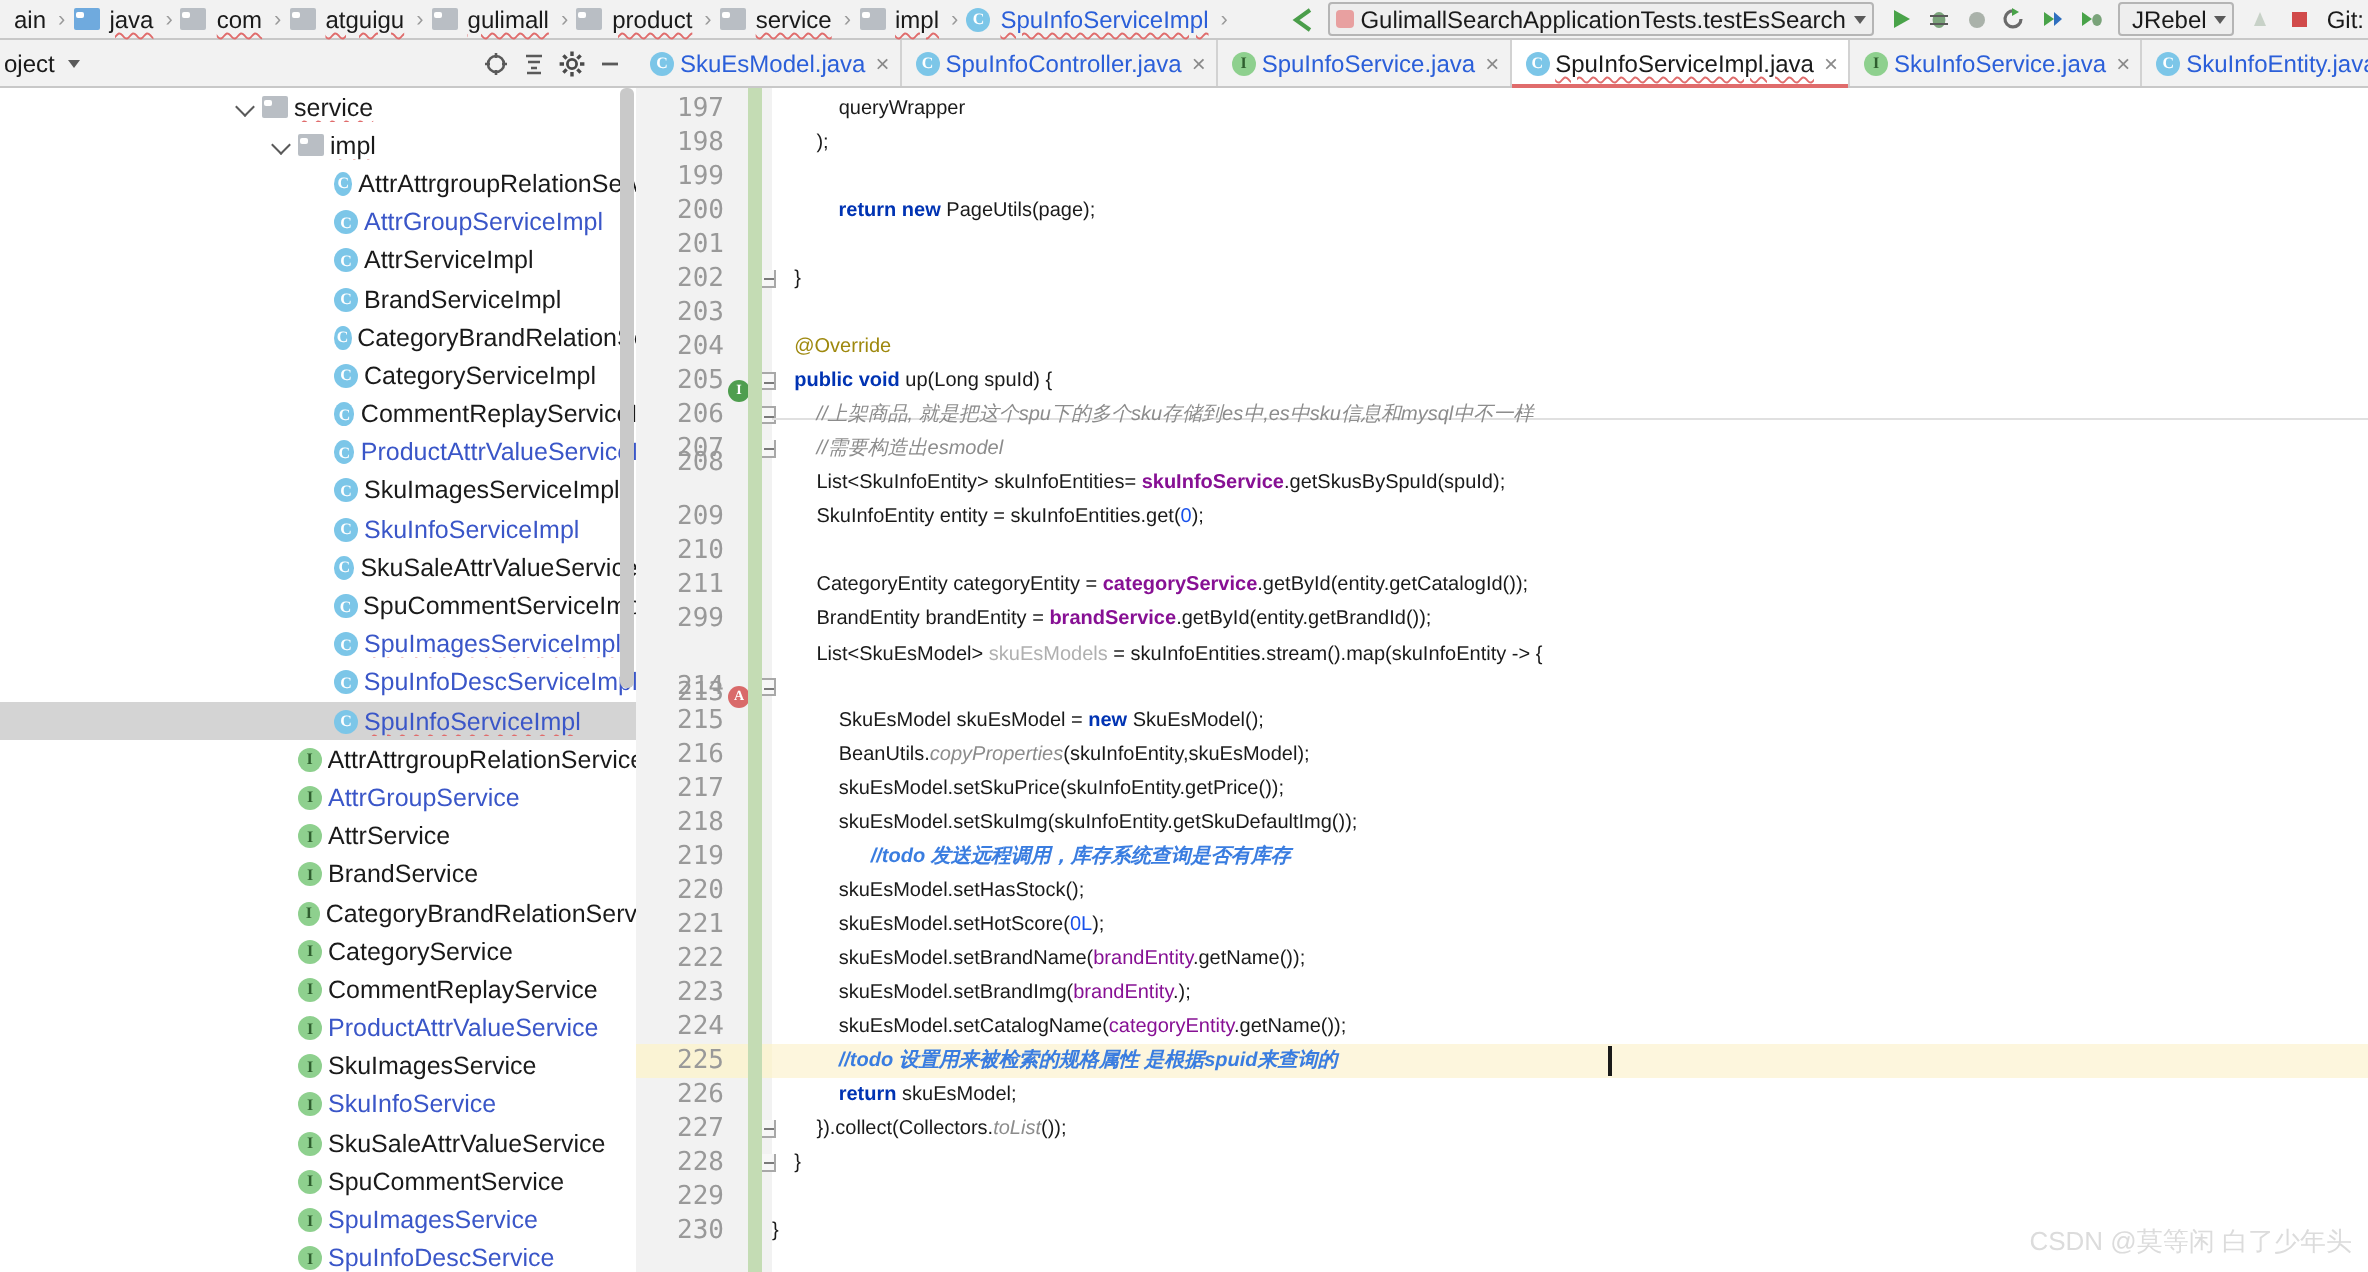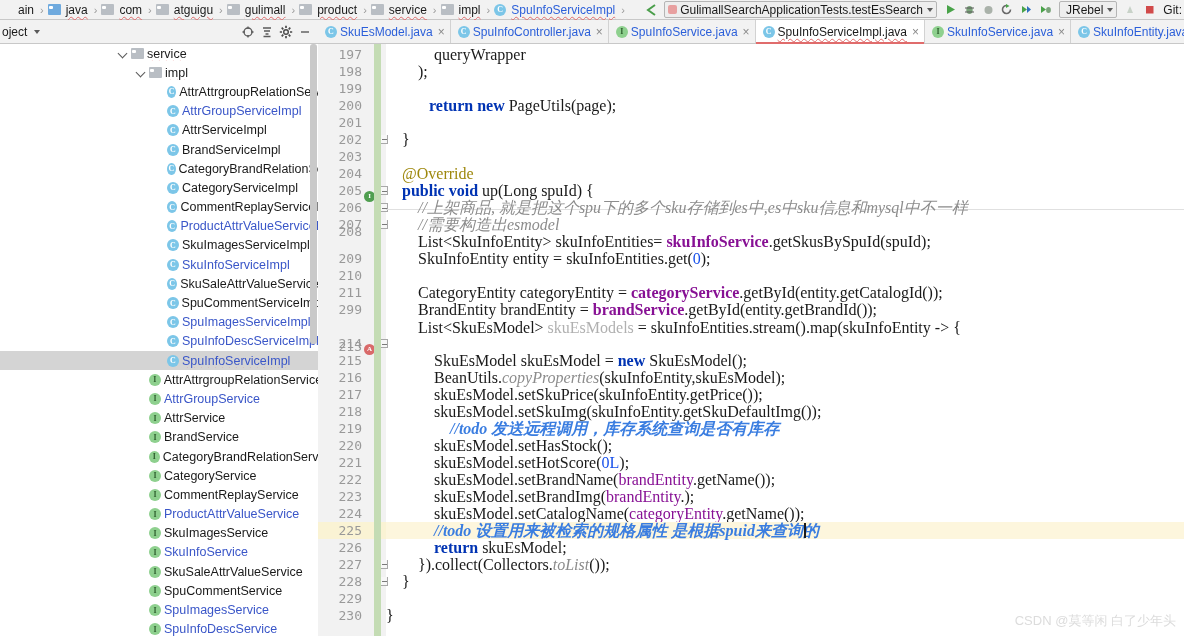--- a/index.html
+++ b/index.html
@@ -10,21 +10,21 @@
     overflow: hidden;
   }
   body { position: relative; }
 
   
   #topbar {
     position: absolute; left: 0; top: 0; width: 1184px; height: 20px;
     background: #f2f2f2; border-bottom: 1px solid #c8c8c8;
     display: flex; align-items: center;
   }
-  .crumbs { display: flex; align-items: center; height: 20px; padding-left: 16px; }
+  .crumbs { display: flex; align-items: center; height: 20px; padding-left: 5px; }
   .crumb { display: flex; align-items: center; font-size: 12px; color: #1a1a1a; height: 20px; }
   .crumb .ctext { padding: 0 2px; }
   .crumb .sep { color: #9a9a9a; font-size: 11px; padding: 0 4px; }
   .crumb.link .ctext { color: #2b5fd9; }
   .crumb .ctext.squig {
     text-decoration: underline; text-decoration-style: wavy;
     text-decoration-color: #e06c6c; text-underline-offset: 2px;
     text-decoration-thickness: 1px;
   }
   .ficon {
@@ -137,21 +137,21 @@
   #gutter {
     position: absolute; left: 0; top: 0; width: 68px; height: 592px;
     background: #f2f2f2;
   }
   #vcsbar {
     position: absolute; left: 56px; top: 0; width: 7px; height: 592px;
     background: #c4dcb4;
   }
   #codearea {
     position: absolute; left: 68px; top: 0; right: 0; height: 592px;
-    font-family: Liberation Serif, serif; font-size: 16px;
+    font-family: Liberation Sans, sans-serif; font-size: 10px;
   }
   .ln {
     position: absolute; right: 0; width: 100%; height: 17px;
     line-height: 17px; white-space: pre;
   }
   .gnum {
     position: absolute; left: 0; width: 44px; text-align: right;
     height: 17px; line-height: 17px;
     font-family: "DejaVu Sans Mono", monospace; font-size: 13px; color: #999999;
   }

